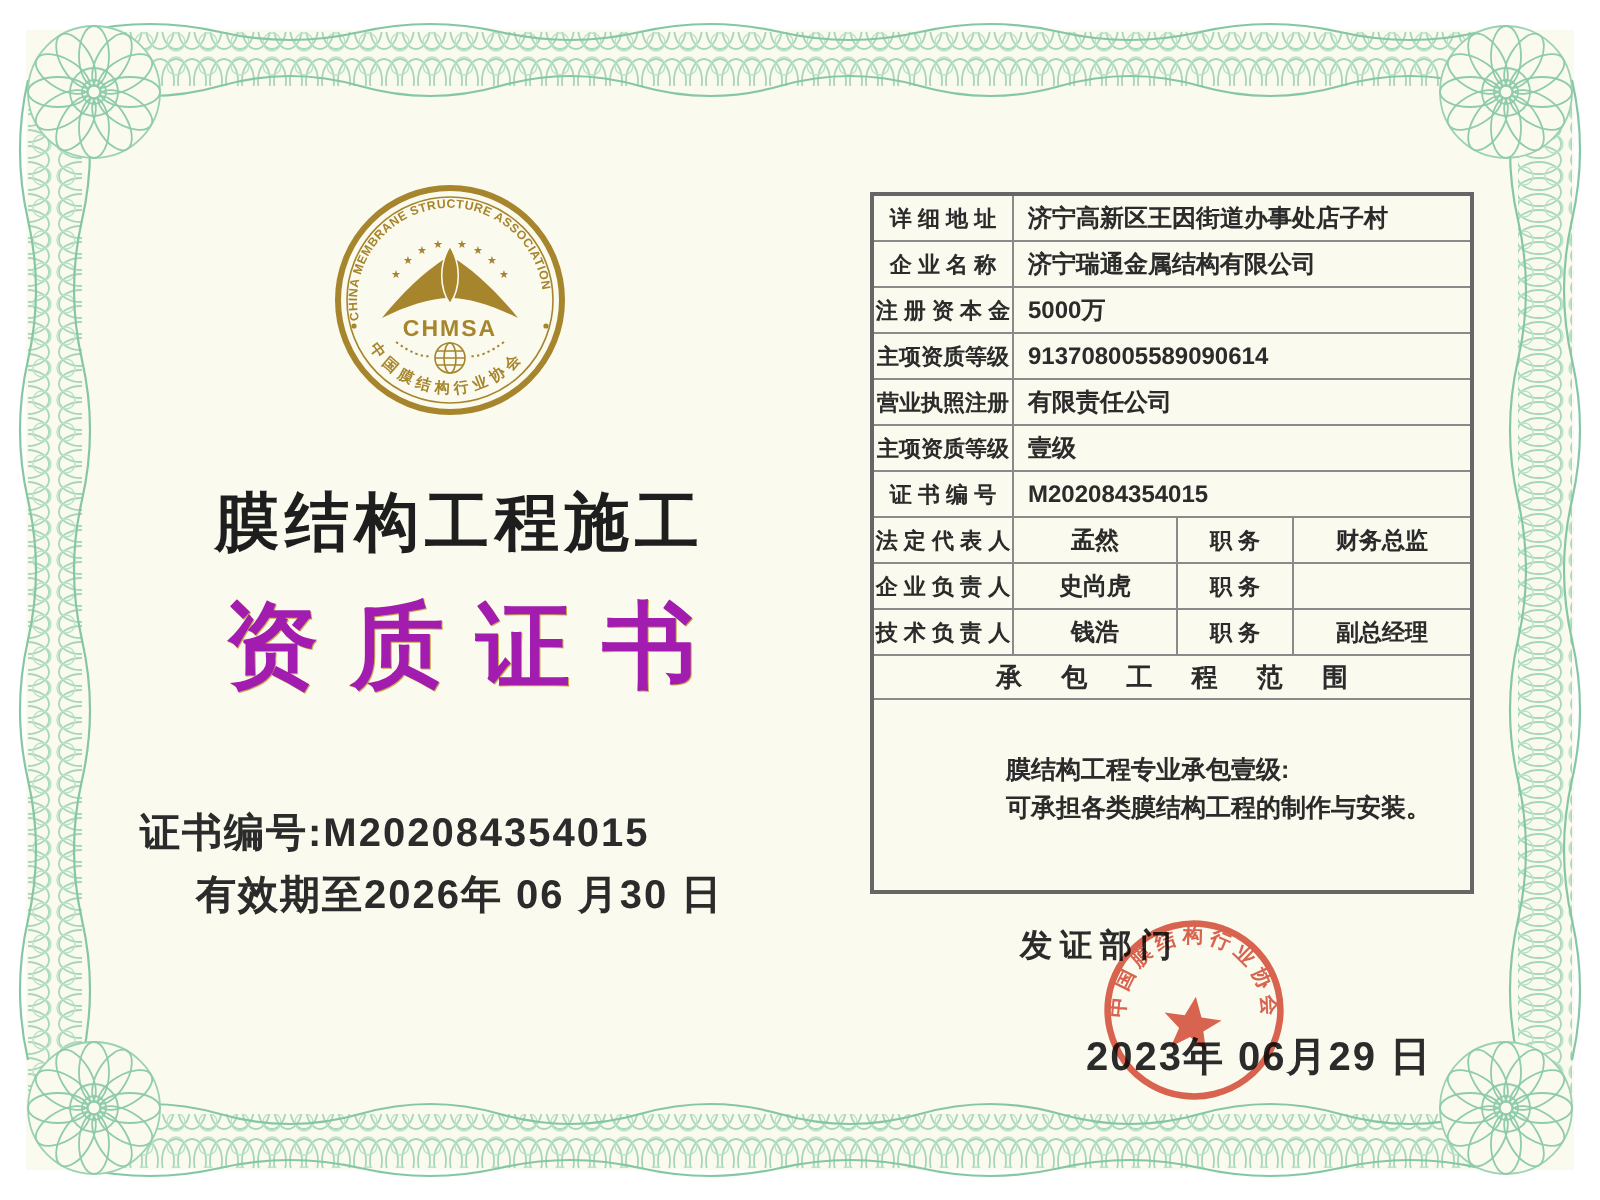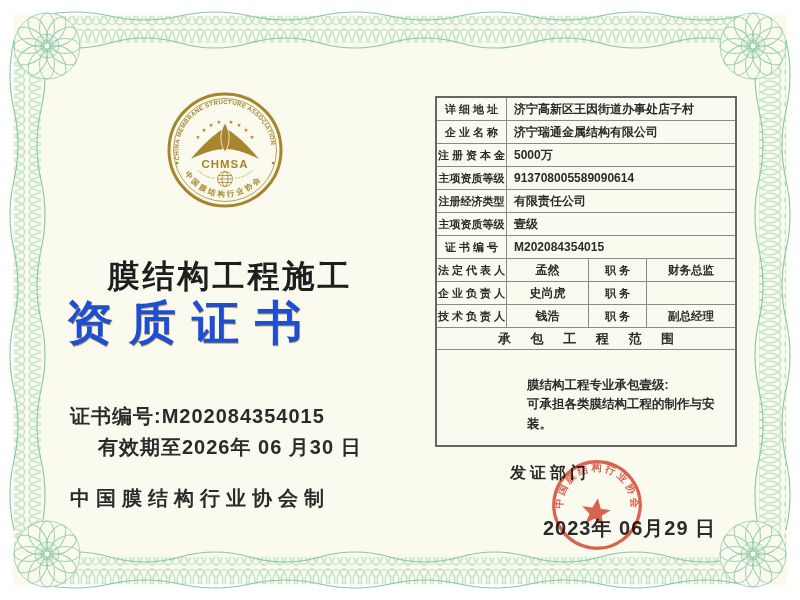--- a/index.html
+++ b/index.html
@@ -3,42 +3,42 @@
 <meta charset="utf-8">
 <style>
   html,body{margin:0;padding:0;background:#ffffff;}
   .cert{position:relative;width:800px;height:600px;background:#ffffff;overflow:hidden;
         font-family:"Liberation Sans","DejaVu Sans",sans-serif;color:#2b2b2b;}
   .paper{position:absolute;left:13px;top:15px;right:13px;bottom:15px;background:#fbfaee;z-index:1;}
   .border-svg{position:absolute;left:0;top:0;z-index:2;}
   .abs{position:absolute;z-index:3;}
   .emblem{position:absolute;left:165px;top:90px;width:120px;height:120px;z-index:3;}
   .title1{left:50px;top:240px;width:360px;text-align:center;font-size:32px;font-weight:700;
-          letter-spacing:3px;color:#1e1e1e;margin-top:15px;}
-  .title2{left:50px;top:292px;width:360px;text-align:left;font-size:47px;font-weight:700;
-          letter-spacing:16px;text-indent:16px;color:#1d4ed8;
+          letter-spacing:3px;color:#1e1e1e;}
+  .title2{left:50px;top:292px;width:360px;text-align:center;font-size:47px;font-weight:700;
+          letter-spacing:16px;text-indent:16px;color:#a21caf;
           text-shadow:0.5px 0.5px 0 #c9a94c;}
   .certno{left:70px;top:403px;font-size:20px;font-weight:600;letter-spacing:1px;}
   .validity{left:70px;top:434px;font-size:20px;font-weight:600;letter-spacing:1px;margin-left:28px;}
   .issuer{left:70px;top:485px;font-size:20px;font-weight:600;letter-spacing:6px;}
   .info-table{left:435px;top:96px;width:302px;height:351px;border:2px solid #666;
               box-sizing:border-box;display:flex;flex-direction:column;background:transparent;}
   .itrow{display:flex;height:22px;flex:none;border-bottom:1px solid #8a8a8a;align-items:stretch;}
   .cell{display:flex;align-items:center;box-sizing:border-box;}
   .lbl{width:70px;flex:none;border-right:1px solid #8a8a8a;justify-content:center;
        font-size:11px;font-weight:700;letter-spacing:0;}
   .val{flex:1;padding-left:7px;font-size:12px;font-weight:600;}
   .pc-name{width:82px;flex:none;border-right:1px solid #8a8a8a;justify-content:center;
            font-size:12px;font-weight:600;}
   .pc-duty{width:58px;flex:none;border-right:1px solid #8a8a8a;justify-content:center;
            font-size:11px;font-weight:700;}
   .pc-dval{flex:1;justify-content:center;font-size:11.5px;font-weight:600;}
   .hdr{height:21px;flex:none;border-bottom:1px solid #8a8a8a;display:flex;align-items:center;
        justify-content:center;font-size:13px;font-weight:700;letter-spacing:8px;text-indent:8px;}
-  .scope{flex:1;padding:26px 6px 0 66px;font-size:12.5px;font-weight:600;line-height:1.55;margin-left:24px;}
+  .scope{flex:1;padding:26px 6px 0 66px;font-size:12.5px;font-weight:600;line-height:1.55;}
   .dept{left:510px;top:463px;font-size:16px;font-weight:600;letter-spacing:4px;}
   .date{left:543px;top:515px;font-size:20px;font-weight:600;letter-spacing:1px;}
   .stamp{position:absolute;left:549px;top:457px;width:96px;height:96px;z-index:4;
          mix-blend-mode:multiply;}
 </style>
 </head>
 <body>
 
 <div class="cert">
 
@@ -138,41 +138,40 @@
       </g>
       <path d="M -27,21 Q -16,29 -10,28" fill="none" stroke="#a6852d" stroke-width="1" stroke-dasharray="1.2,1.6"></path>
       <path d="M 27,21 Q 16,29 10,28" fill="none" stroke="#a6852d" stroke-width="1" stroke-dasharray="1.2,1.6"></path>
     </g>
   </svg>
 
   <div class="abs title1">膜结构工程施工</div>
   <div class="abs title2">资质证书</div>
   <div class="abs certno">证书编号:M202084354015</div>
   <div class="abs validity">有效期至2026年 06 月30 日</div>
-  <div class="abs issuer">中国膜结构行业协会制</div>
 
   <div class="abs info-table">
     <div class="itrow">
         <div class="cell lbl">详 细 地 址</div>
         <div class="cell val">济宁高新区王因街道办事处店子村</div>
       </div>
     <div class="itrow">
         <div class="cell lbl">企 业 名 称</div>
         <div class="cell val">济宁瑞通金属结构有限公司</div>
       </div>
     <div class="itrow">
         <div class="cell lbl">注 册 资 本 金</div>
         <div class="cell val">5000万</div>
       </div>
     <div class="itrow">
         <div class="cell lbl">主项资质等级</div>
         <div class="cell val">913708005589090614</div>
       </div>
     <div class="itrow">
-        <div class="cell lbl">注册经济类型</div>
+        <div class="cell lbl">营业执照注册</div>
         <div class="cell val">有限责任公司</div>
       </div>
     <div class="itrow">
         <div class="cell lbl">主项资质等级</div>
         <div class="cell val">壹级</div>
       </div>
     <div class="itrow">
         <div class="cell lbl">证 书 编 号</div>
         <div class="cell val">M202084354015</div>
       </div>

